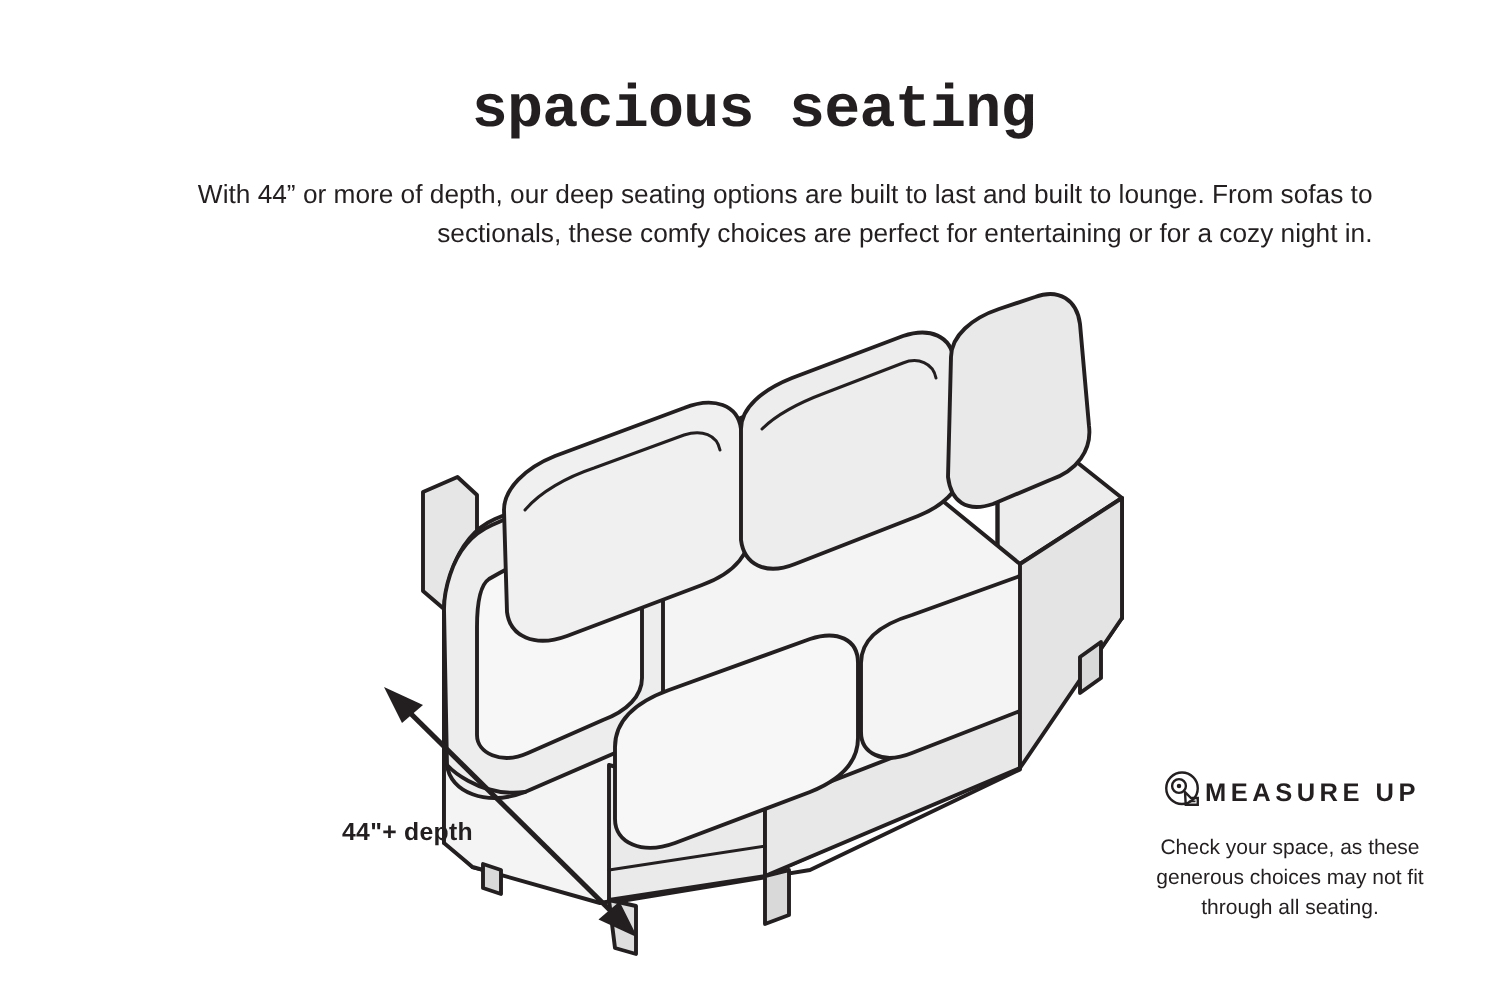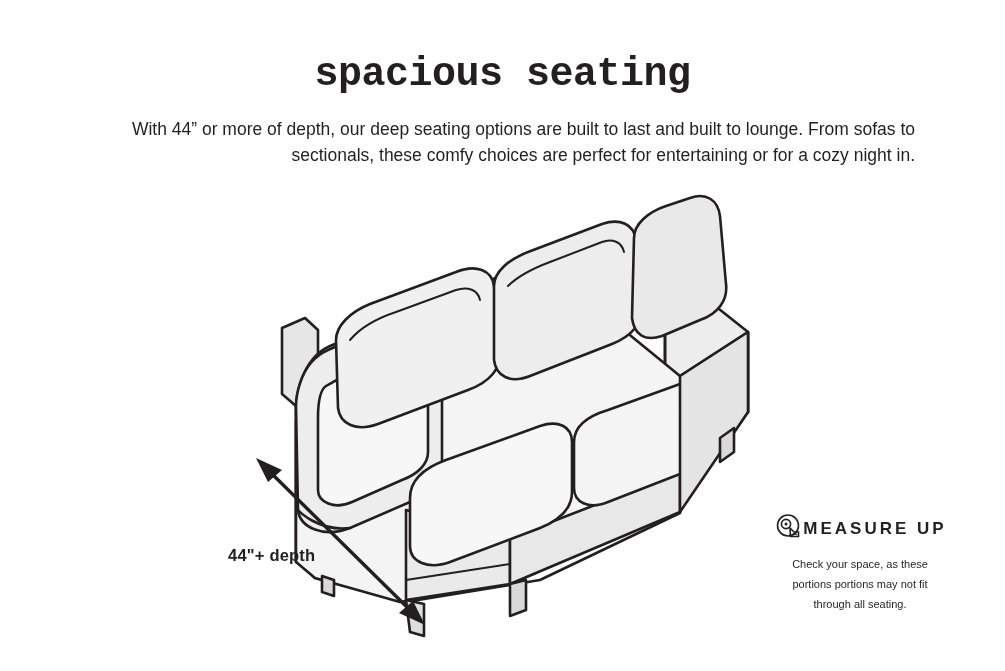--- a/index.html
+++ b/index.html
@@ -77,21 +77,21 @@
   }
   .measure-title {
     font-size: 17px;
     font-weight: bold;
     letter-spacing: 3px;
     color: #231f20;
     font-family: "Liberation Sans", sans-serif;
   }
   .measure-note {
     margin-top: 8px;
-    font-size: 11px;
+    font-size: 14px;
     line-height: 20px;
     color: #231f20;
     font-family: "Liberation Sans", sans-serif;
   }
 </style>
 </head>
 <body>
 
 <div id="page">
 
@@ -181,18 +181,18 @@
           <circle cx="13" cy="12" r="4.6" fill="none" stroke="#231f20" stroke-width="1.6"></circle>
           <circle cx="13" cy="12" r="1.5" fill="#231f20"></circle>
           <path d="M17 16 L21 20 L25.5 20 L25.5 24.5 L17.5 24.5 Z" fill="none" stroke="#231f20" stroke-width="1.6"></path>
           <line x1="19.5" y1="22.2" x2="24" y2="22.2" stroke="#231f20" stroke-width="1.2"></line>
         </svg>
       </span>
       <span class="measure-title">MEASURE UP</span>
     </div>
     <div class="measure-note">
       <div>Check your space, as these</div>
-      <div>portions portions may not fit</div>
+      <div>generous choices may not fit</div>
       <div>through all seating.</div>
     </div>
   </div>
 
 </div>
 
 </body></html>

